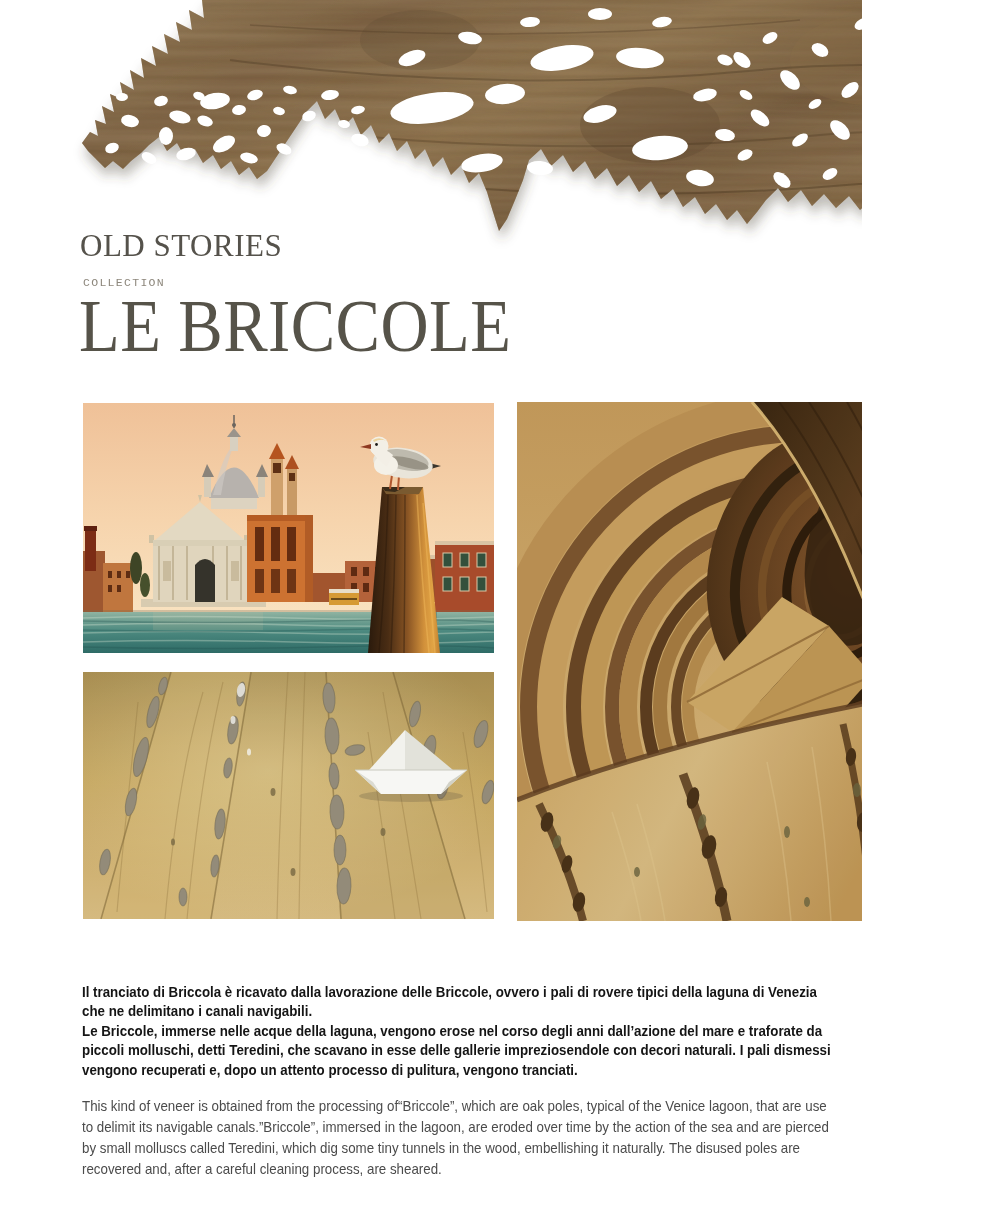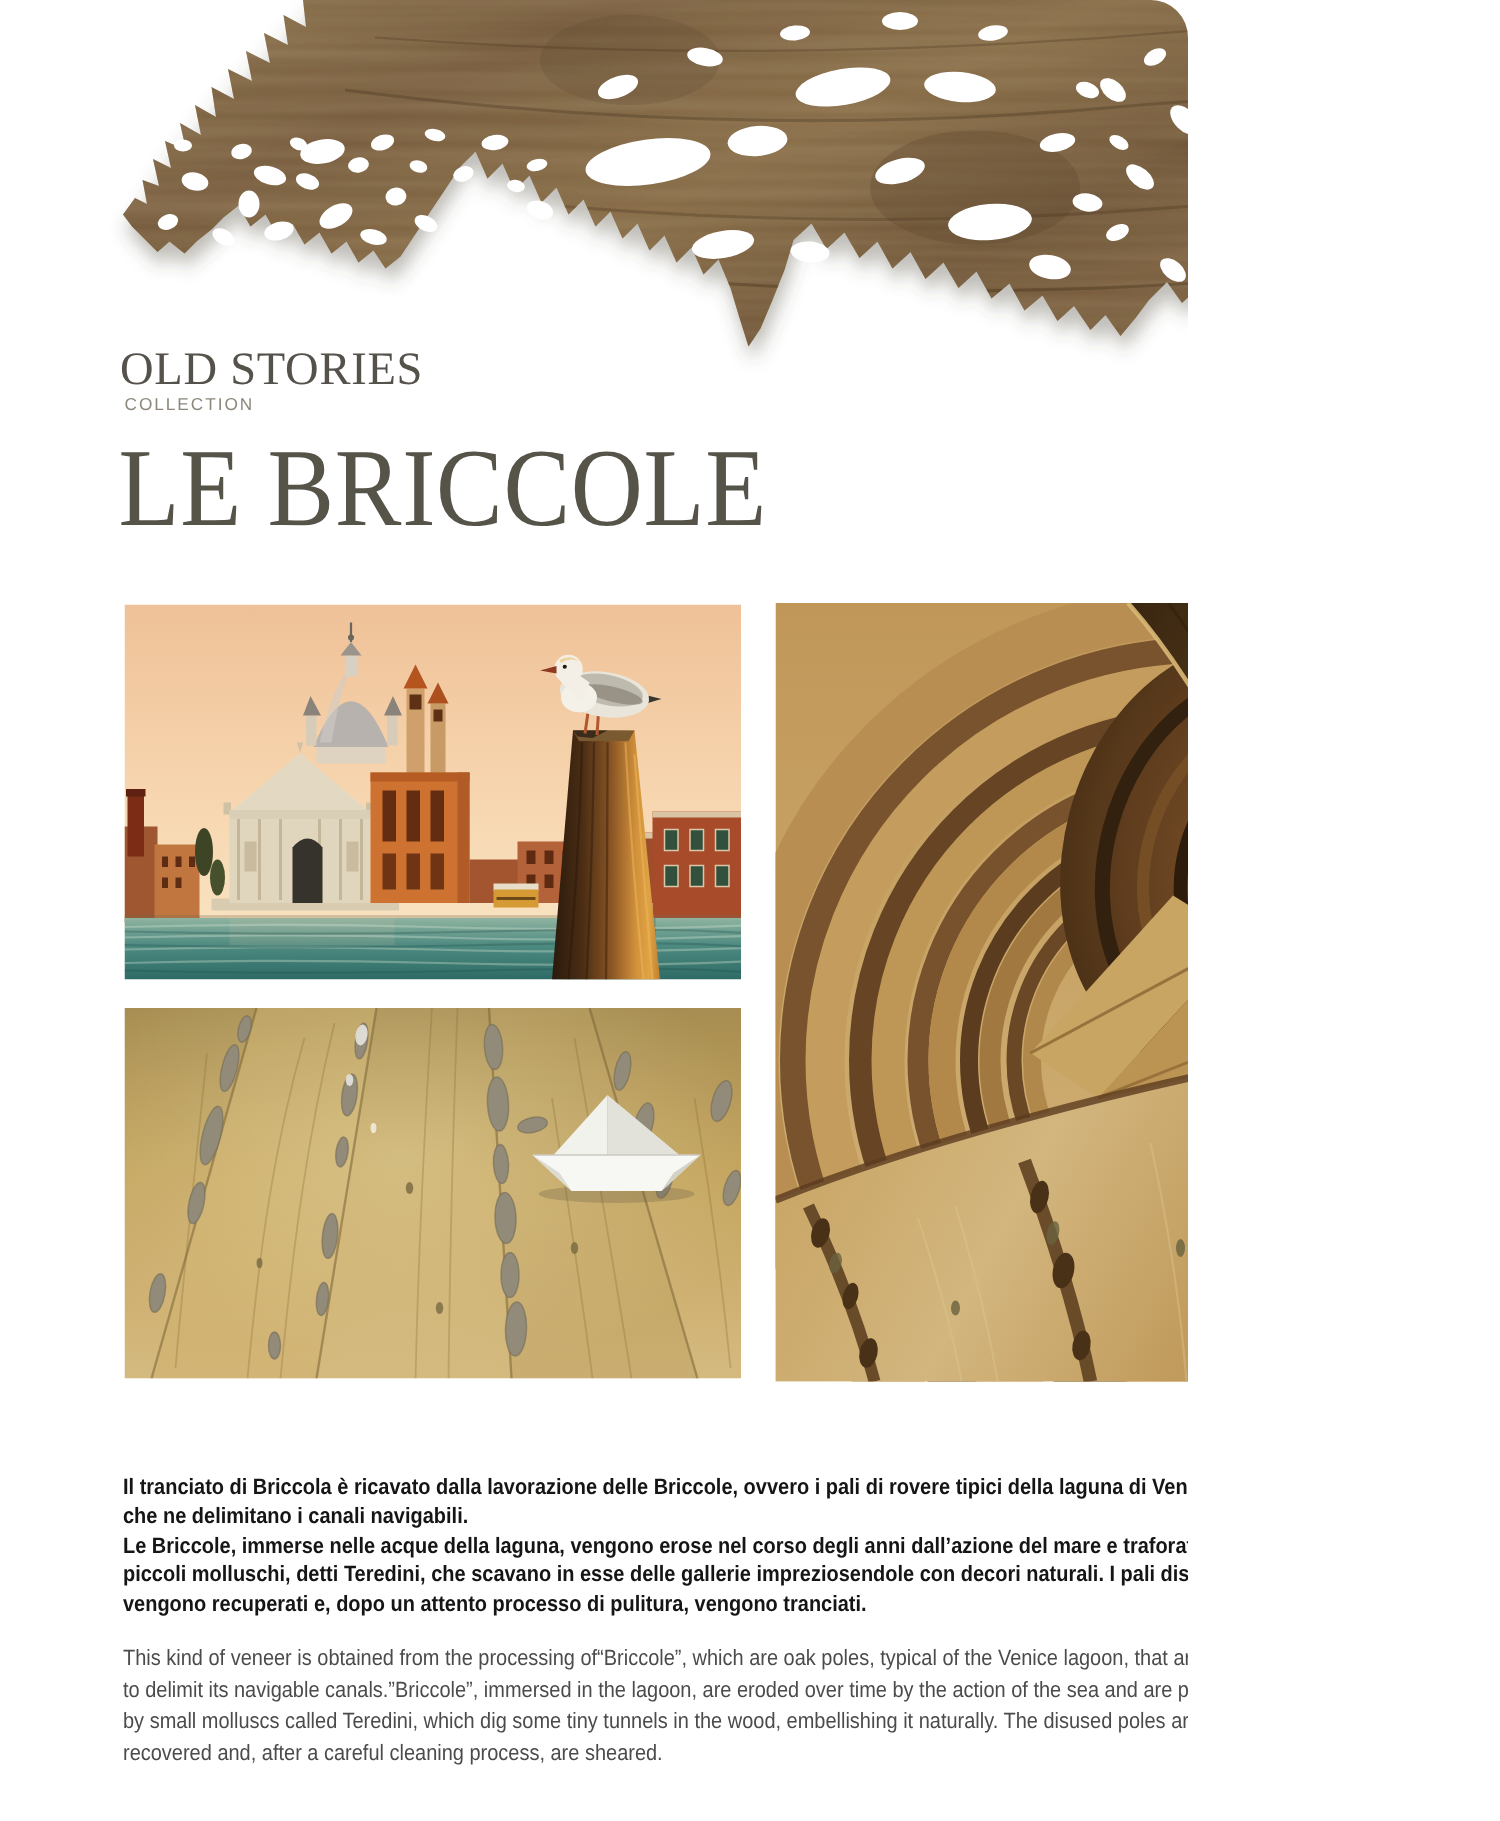--- a/index.html
+++ b/index.html
@@ -1,28 +1,28 @@
 <!DOCTYPE html>
 <html><head>
 <meta charset="utf-8">
 <style>
   html,body{margin:0;padding:0;background:#ffffff;}
   .page{
-    position:relative;width:792px;height:1214px;background:#ffffff;
-    overflow:hidden;font-family:"Liberation Sans",sans-serif;border-radius:25px;
+    position:relative;width:862px;height:1214px;background:#ffffff;
+    overflow:hidden;font-family:"Liberation Sans",sans-serif;
   }
   .banner{position:absolute;left:0;top:0;width:1000px;height:262px;}
   .collection-title{
     position:absolute;left:80px;top:228px;
     font-family:"Liberation Serif",serif;font-size:31px;font-weight:400;
     color:#55524b;letter-spacing:.5px;white-space:nowrap;
   }
   .collection-subtitle{
-    position:absolute;left:83px;top:264px;
-    font-family:Liberation Sans, sans-serif;font-size:11.5px;
+    position:absolute;left:83px;top:276px;
+    font-family:Liberation Mono, monospace;font-size:11.5px;
     color:#8d877c;letter-spacing:1.3px;white-space:nowrap;
   }
   .product-title{
     position:absolute;left:79px;top:284px;
     font-family:"Liberation Serif",serif;font-size:74px;font-weight:400;
     color:#565349;white-space:nowrap;
     transform:scaleX(.9);transform-origin:0 0;letter-spacing:.5px;
   }
   figure{margin:0;padding:0;position:absolute;}
   figure svg{display:block;}

